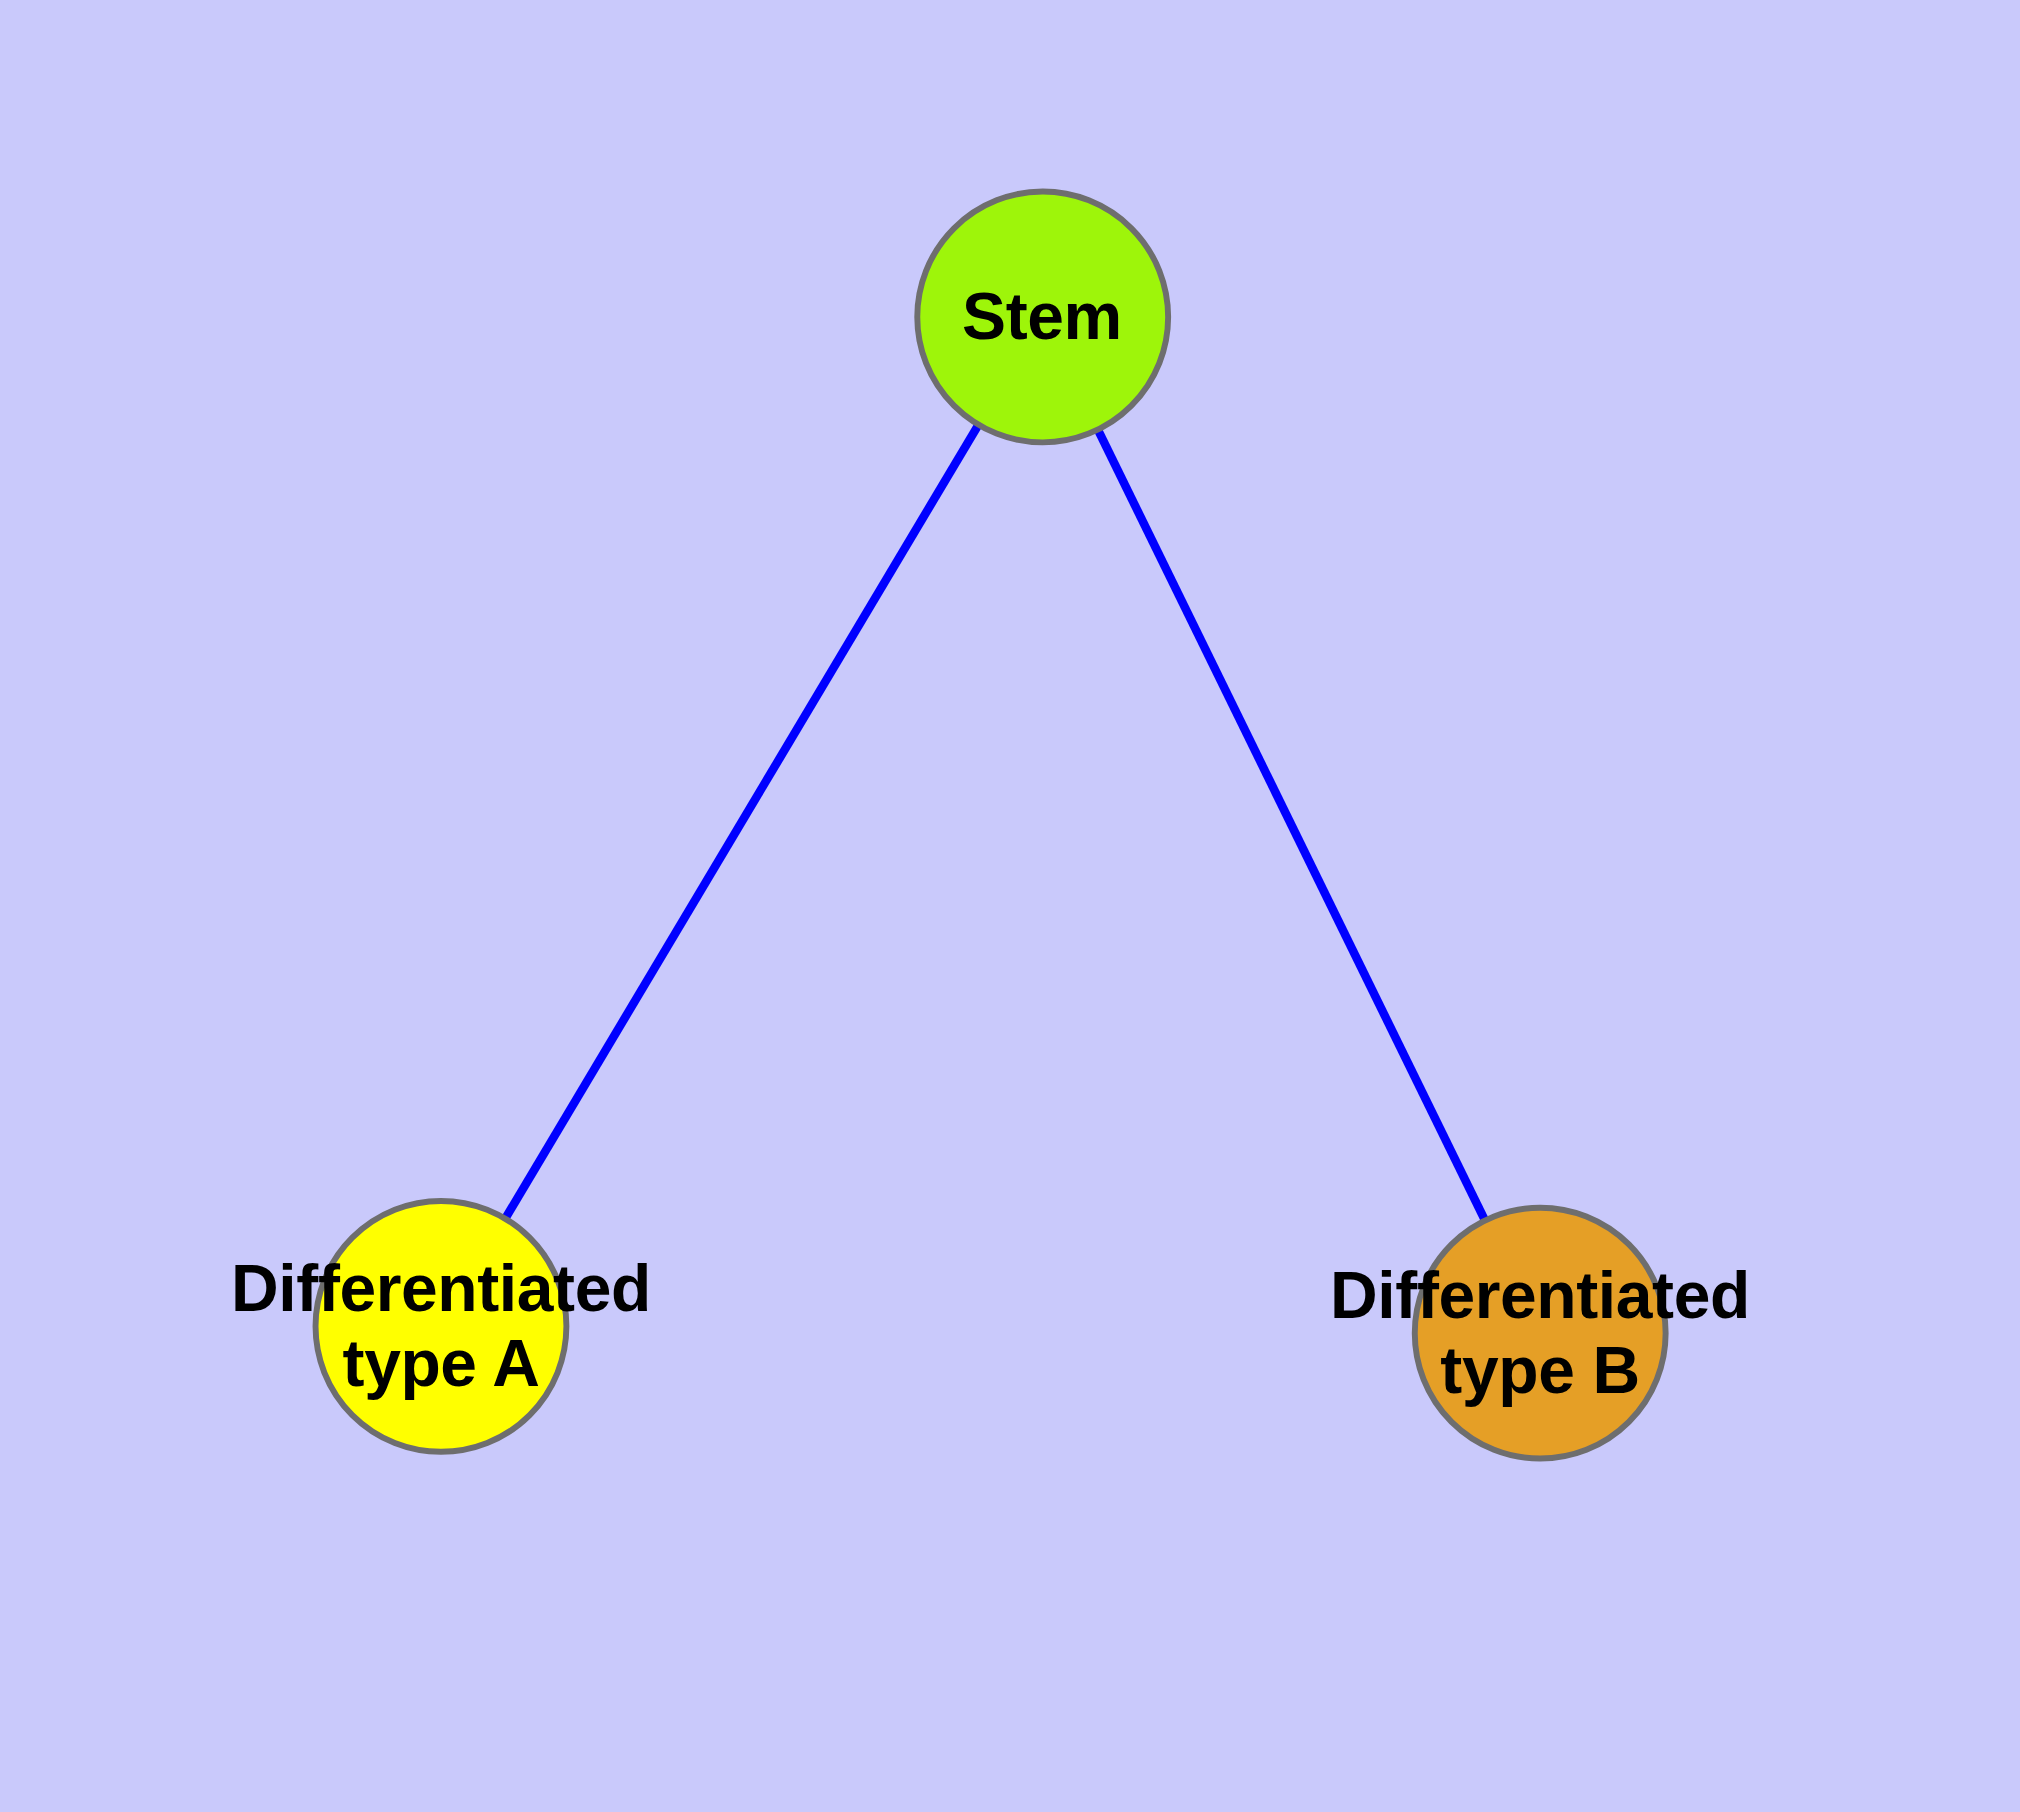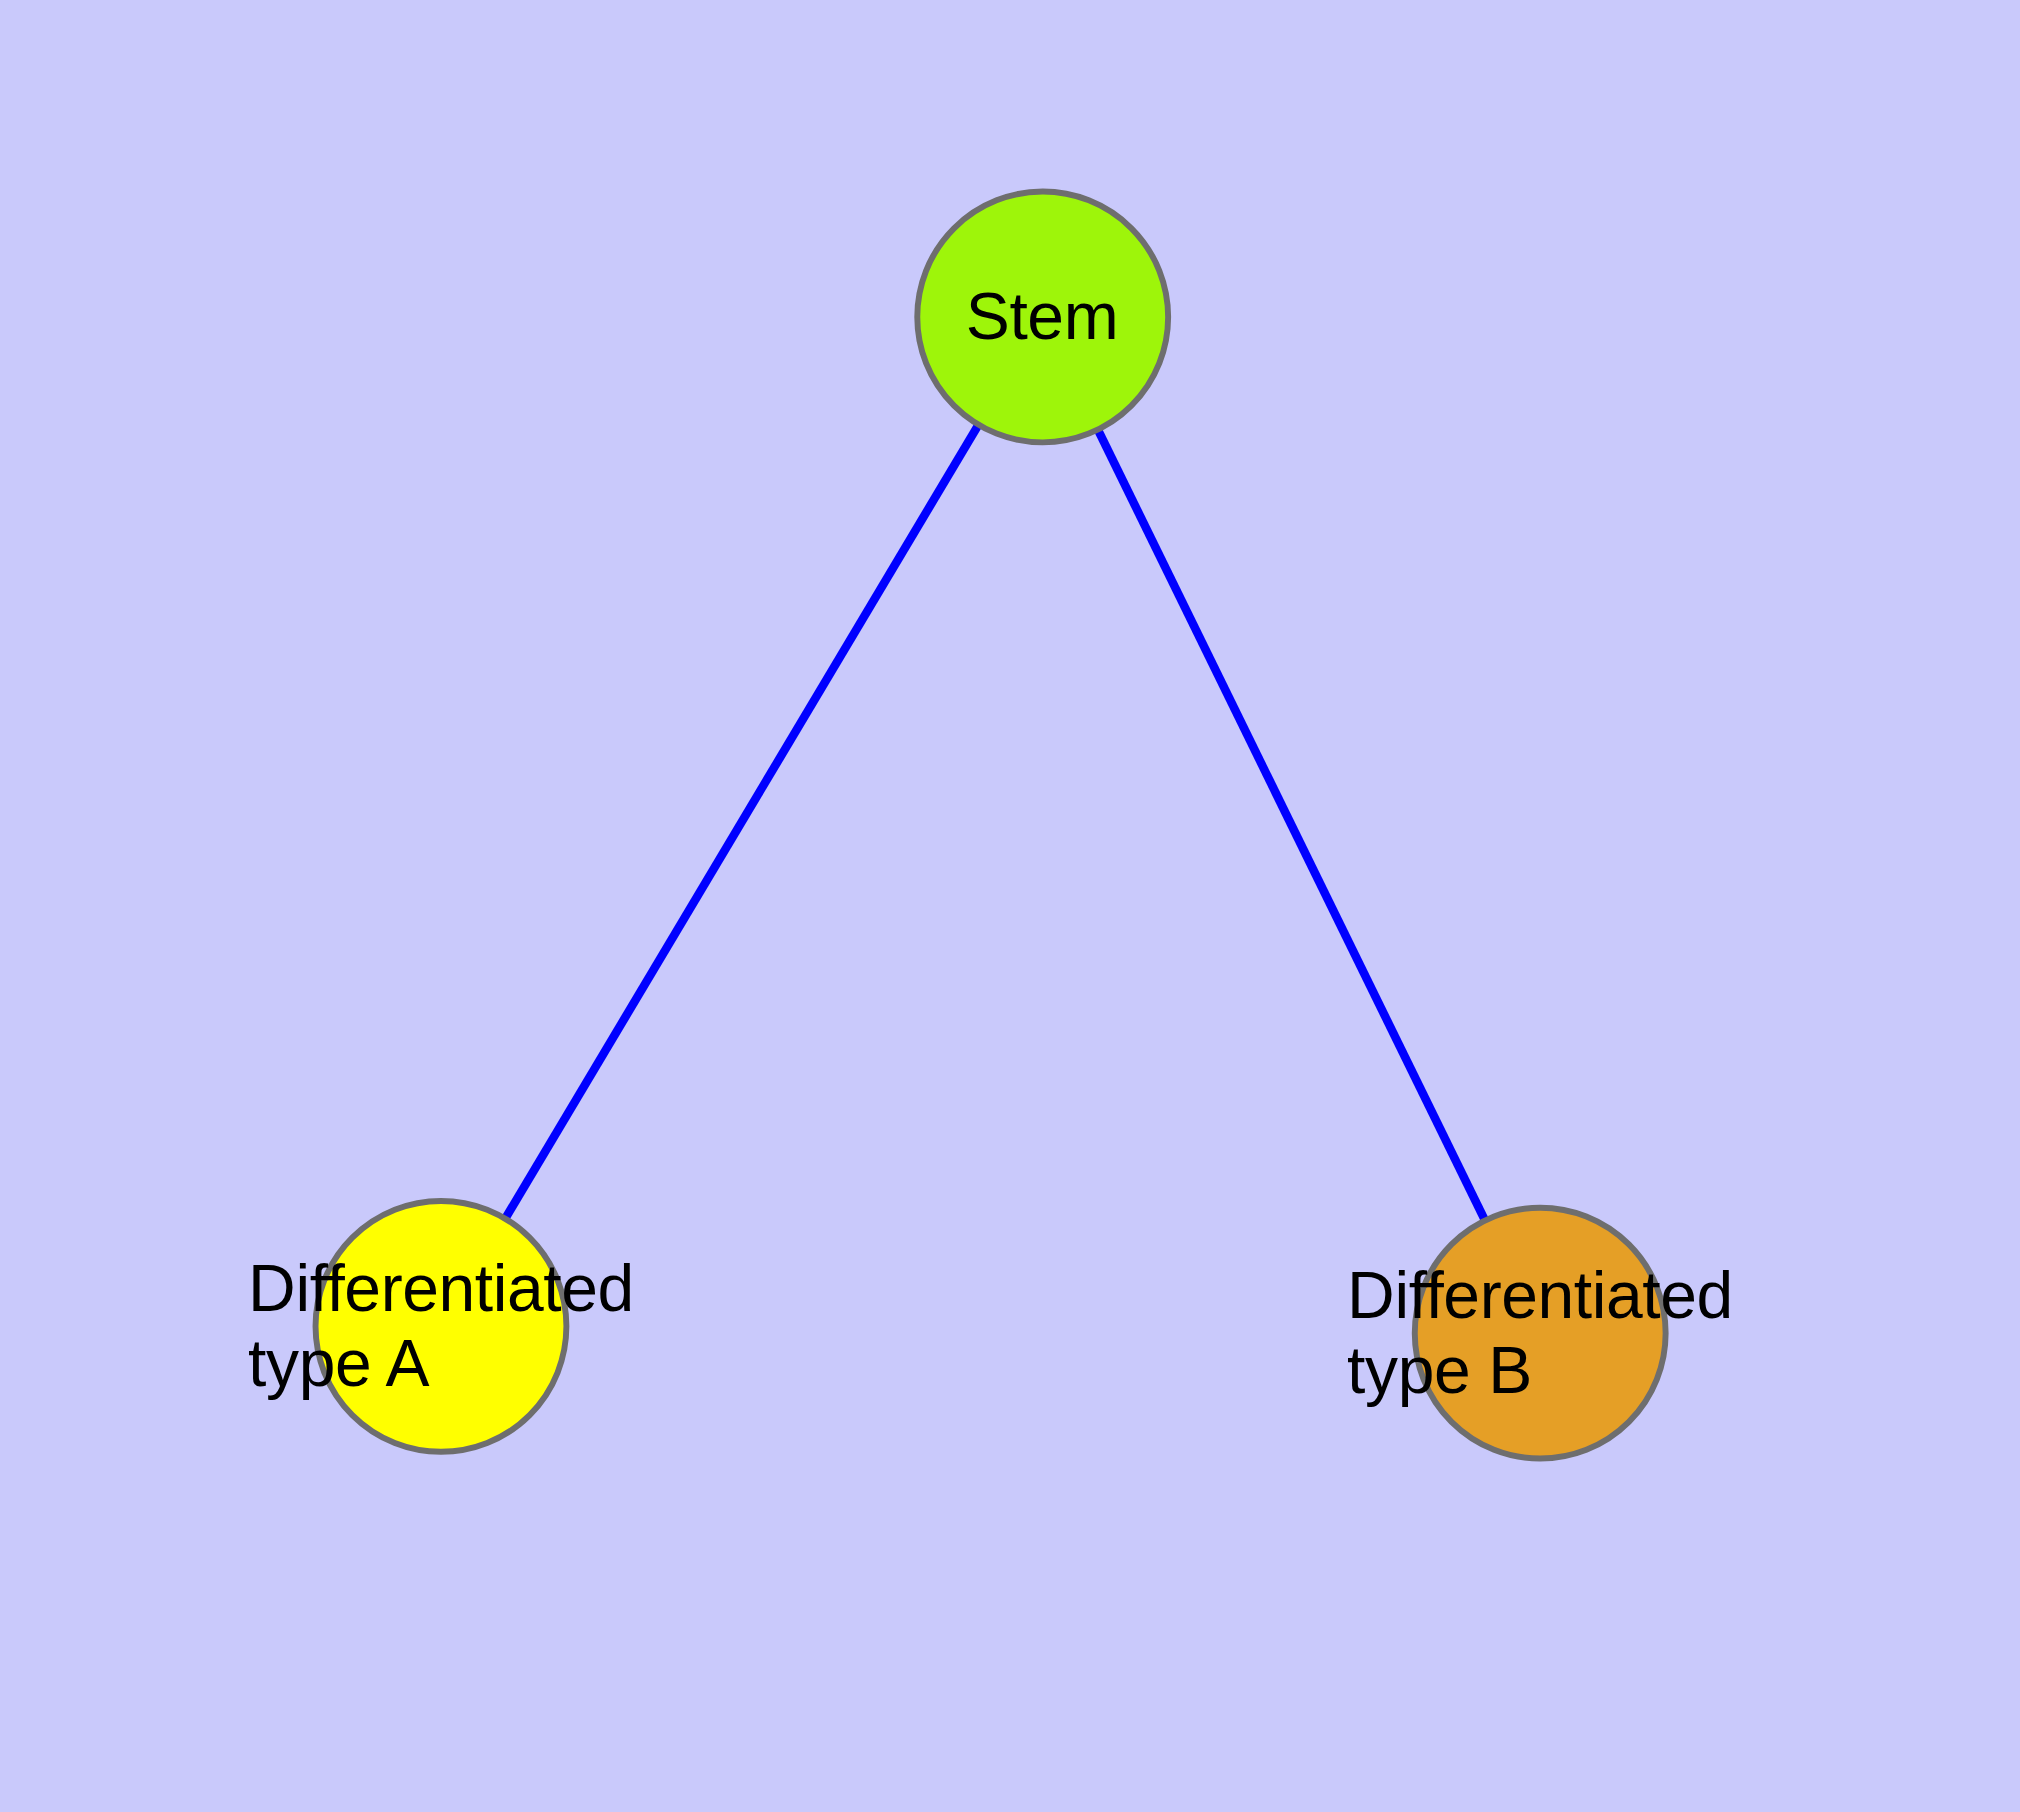--- a/index.html
+++ b/index.html
@@ -22,23 +22,23 @@
   #graph-svg {
     position: absolute;
     left: 0;
     top: 0;
     width: 2021px;
     height: 1812px;
     display: block;
   }
   .node-label {
     position: absolute;
-    text-align: left;
+    text-align: center;
     font-family: "Liberation Sans", sans-serif;
-    font-weight: normal;
+    font-weight: bold;
     font-size: 66px;
     line-height: 1.14;
     color: #000000;
     white-space: pre;
     pointer-events: none;
     transform: translate(-50%, -50%);
     letter-spacing: -0.4px;
   }
 </style>
 </head>

